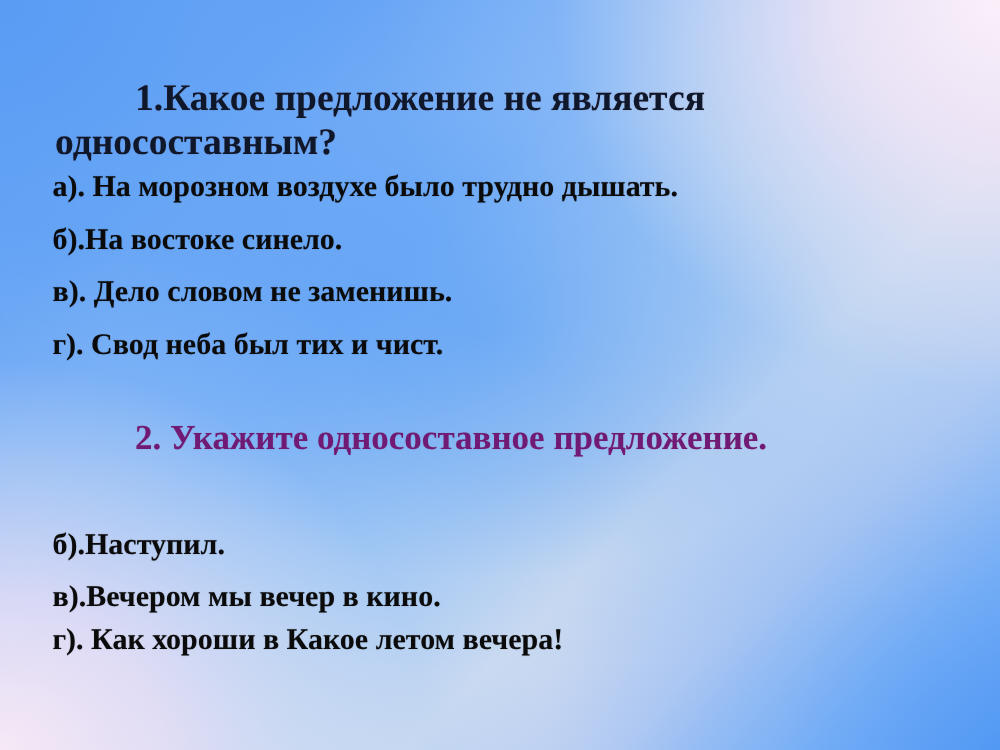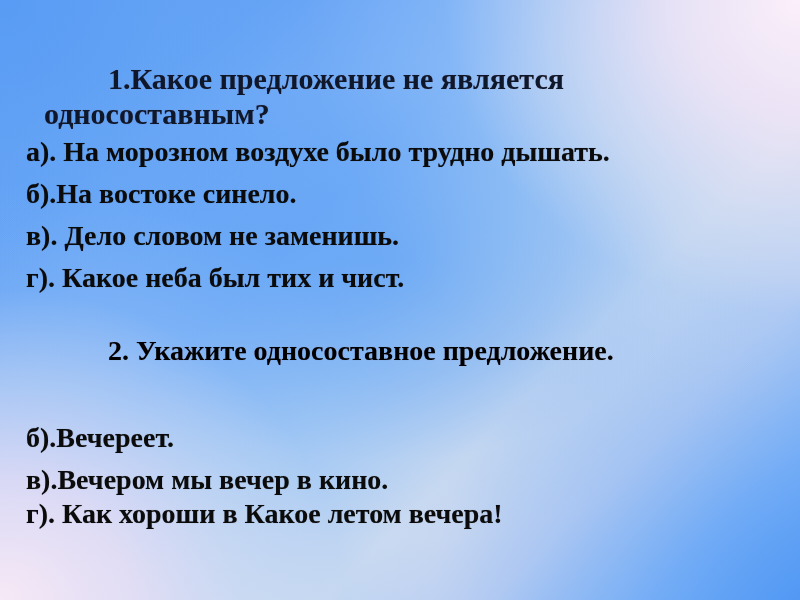--- a/index.html
+++ b/index.html
@@ -100,32 +100,32 @@
     color: #0f172a;
     font-size: 30px;
     text-indent: 64px;
     margin-top: 39px;
   }
 
   #q2-heading {
     left: 44px;
     top: 334px;
     width: 712px;
-    color: #000000;
+    color: #701a75;
     font-size: 28px;
     text-indent: 64px;
   }
 
   .option {
     position: absolute;
-    left: 26px;
+    left: 42px;
     width: 730px;
     color: #0b0b0b;
     font-weight: bold;
-    font-size: 28px;
+    font-size: 24px;
     line-height: 1.0;
     white-space: nowrap;
     text-shadow: 0 0 1px rgba(0,0,0,0.30);
   }
 
   
   #q1-opt-0 { top: 138px; }
   #q1-opt-1 { top: 180px; }
   #q1-opt-2 { top: 222px; }
   #q1-opt-3 { top: 264px; }
@@ -151,25 +151,25 @@
   <div class="content">
 
     <div class="q-heading" id="q1-heading">1.Какое предложение не является односоставным?</div>
 
     <div class="option" id="q1-opt-0">а). На морозном воздухе было трудно дышать.</div>
 
     <div class="option" id="q1-opt-2">в). Дело словом не заменишь.</div>
 
     <div class="option" id="q1-opt-1">б).На востоке синело.</div>
 
-    <div class="option" id="q1-opt-3">г). Какое неба был тих и чист.</div>
+    <div class="option" id="q1-opt-3">г). Свод неба был тих и чист.</div>
 
     <div class="q-heading" id="q2-heading">2. Укажите односоставное предложение.</div>
 
 
-    <div class="option" id="q2-opt-1">б).Вечереет.</div>
+    <div class="option" id="q2-opt-1">б).Наступил.</div>
 
     <div class="option" id="q2-opt-2">в).Вечером мы вечер в кино.</div>
 
     <div class="option" id="q2-opt-3">г). Как хороши в Какое летом вечера!</div>
 
   </div>
 </div>
 
 </body></html>

